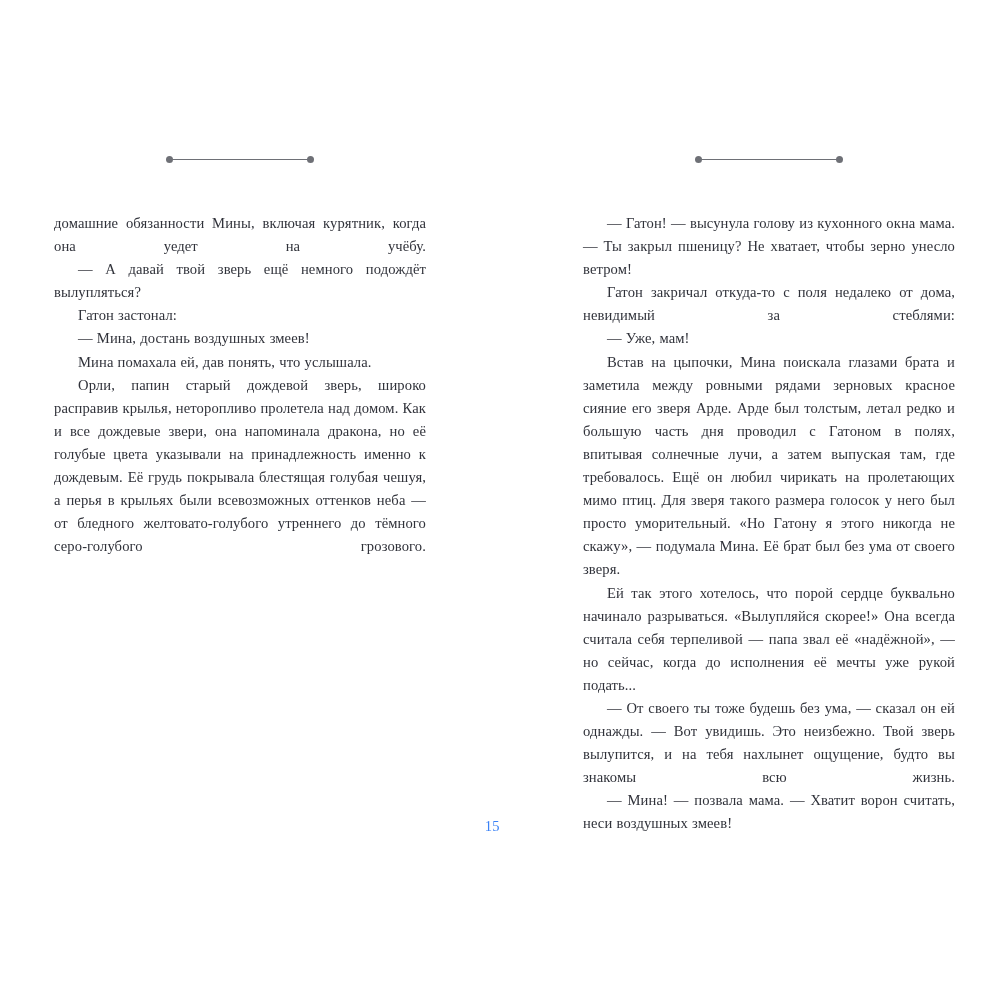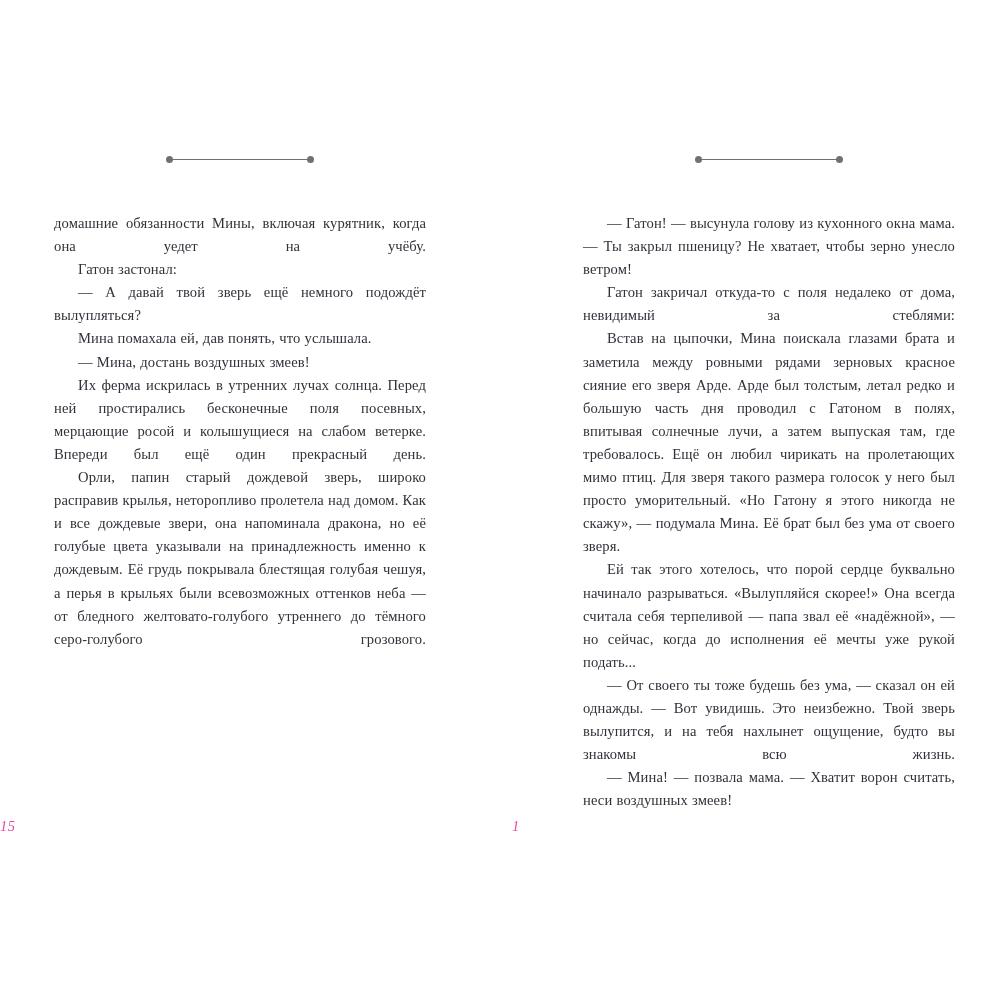--- a/index.html
+++ b/index.html
@@ -97,70 +97,69 @@
   
   .text-column p.force-justify {
     text-align-last: justify;
   }
 
   
   .folio {
     position: absolute;
     top: 818px;
     width: 100%;
-    text-align: left;
+    text-align: right;
     font-size: 14.5px;
-    color: #ec4899;
+    color: #3b82f6;
     letter-spacing: 0.4px;
-    font-style: italic;
   }
 </style>
 </head>
 <body>
 
 <div id="book-spread">
 
   <div class="gutter-line"></div>
 
   <div class="page left">
     <div class="page-body">
 
       <div class="ornament">
         <div class="cap left-cap"></div>
         <div class="rule"></div>
         <div class="cap right-cap"></div>
       </div>
 
       <div class="text-column">
         <p class="no-indent force-justify">домашние обязанности Мины, включая курятник, когда она уедет на учёбу.</p>
+        <p>— А давай твой зверь ещё немного подождёт вылупляться?</p>
         <p>Гатон застонал:</p>
-        <p>— А давай твой зверь ещё немного подождёт вылупляться?</p>
+        <p>— Мина, достань воздушных змеев!</p>
         <p>Мина помахала ей, дав понять, что услышала.</p>
-        <p>— Мина, достань воздушных змеев!</p>
-        <p class="force-justify">Их ферма искрилась в утренних лучах солнца. Перед ней простирались бесконечные поля посевных, мерцающие росой и колышущиеся на слабом ветерке. Впереди был ещё один прекрасный день.</p>
         <p class="force-justify">Орли, папин старый дождевой зверь, широко расправив крылья, неторопливо пролетела над домом. Как и все дождевые звери, она напоминала дракона, но её голубые цвета указывали на принадлежность именно к дождевым. Её грудь покрывала блестящая голубая чешуя, а перья в крыльях были всевозможных оттенков неба — от бледного желтовато-голубого утреннего до тёмного серо-голубого грозового.</p>
       </div>
 
     </div>
 
     <div class="folio">15</div>
   </div>
 
   <div class="page right">
     <div class="page-body">
 
       <div class="ornament">
         <div class="cap left-cap"></div>
         <div class="rule"></div>
         <div class="cap right-cap"></div>
       </div>
 
       <div class="text-column">
         <p class="force-justify">— Гатон! — высунула голову из кухонного окна мама. — Ты закрыл пшеницу? Не хватает, чтобы зерно унесло ветром!</p>
         <p class="force-justify">Гатон закричал откуда-то с поля недалеко от дома, невидимый за стеблями:</p>
+        <p>— Уже, мам!</p>
         <p class="force-justify">Встав на цыпочки, Мина поискала глазами брата и заметила между ровными рядами зерновых красное сияние его зверя Арде. Арде был толстым, летал редко и большую часть дня проводил с Гатоном в полях, впитывая солнечные лучи, а затем выпуская там, где требовалось. Ещё он любил чирикать на пролетающих мимо птиц. Для зверя такого размера голосок у него был просто уморительный. «Но Гатону я этого никогда не скажу», — подумала Мина. Её брат был без ума от своего зверя.</p>
         <p class="force-justify">Ей так этого хотелось, что порой сердце буквально начинало разрываться. «Вылупляйся скорее!» Она всегда считала себя терпеливой — папа звал её «надёжной», — но сейчас, когда до исполнения её мечты уже рукой подать...</p>
         <p class="force-justify">— От своего ты тоже будешь без ума, — сказал он ей однажды. — Вот увидишь. Это неизбежно. Твой зверь вылупится, и на тебя нахлынет ощущение, будто вы знакомы всю жизнь.</p>
         <p>— Мина! — позвала мама. — Хватит ворон считать, неси воздушных змеев!</p>
       </div>
 
     </div>
 
     <div class="folio">1</div>
   </div>

